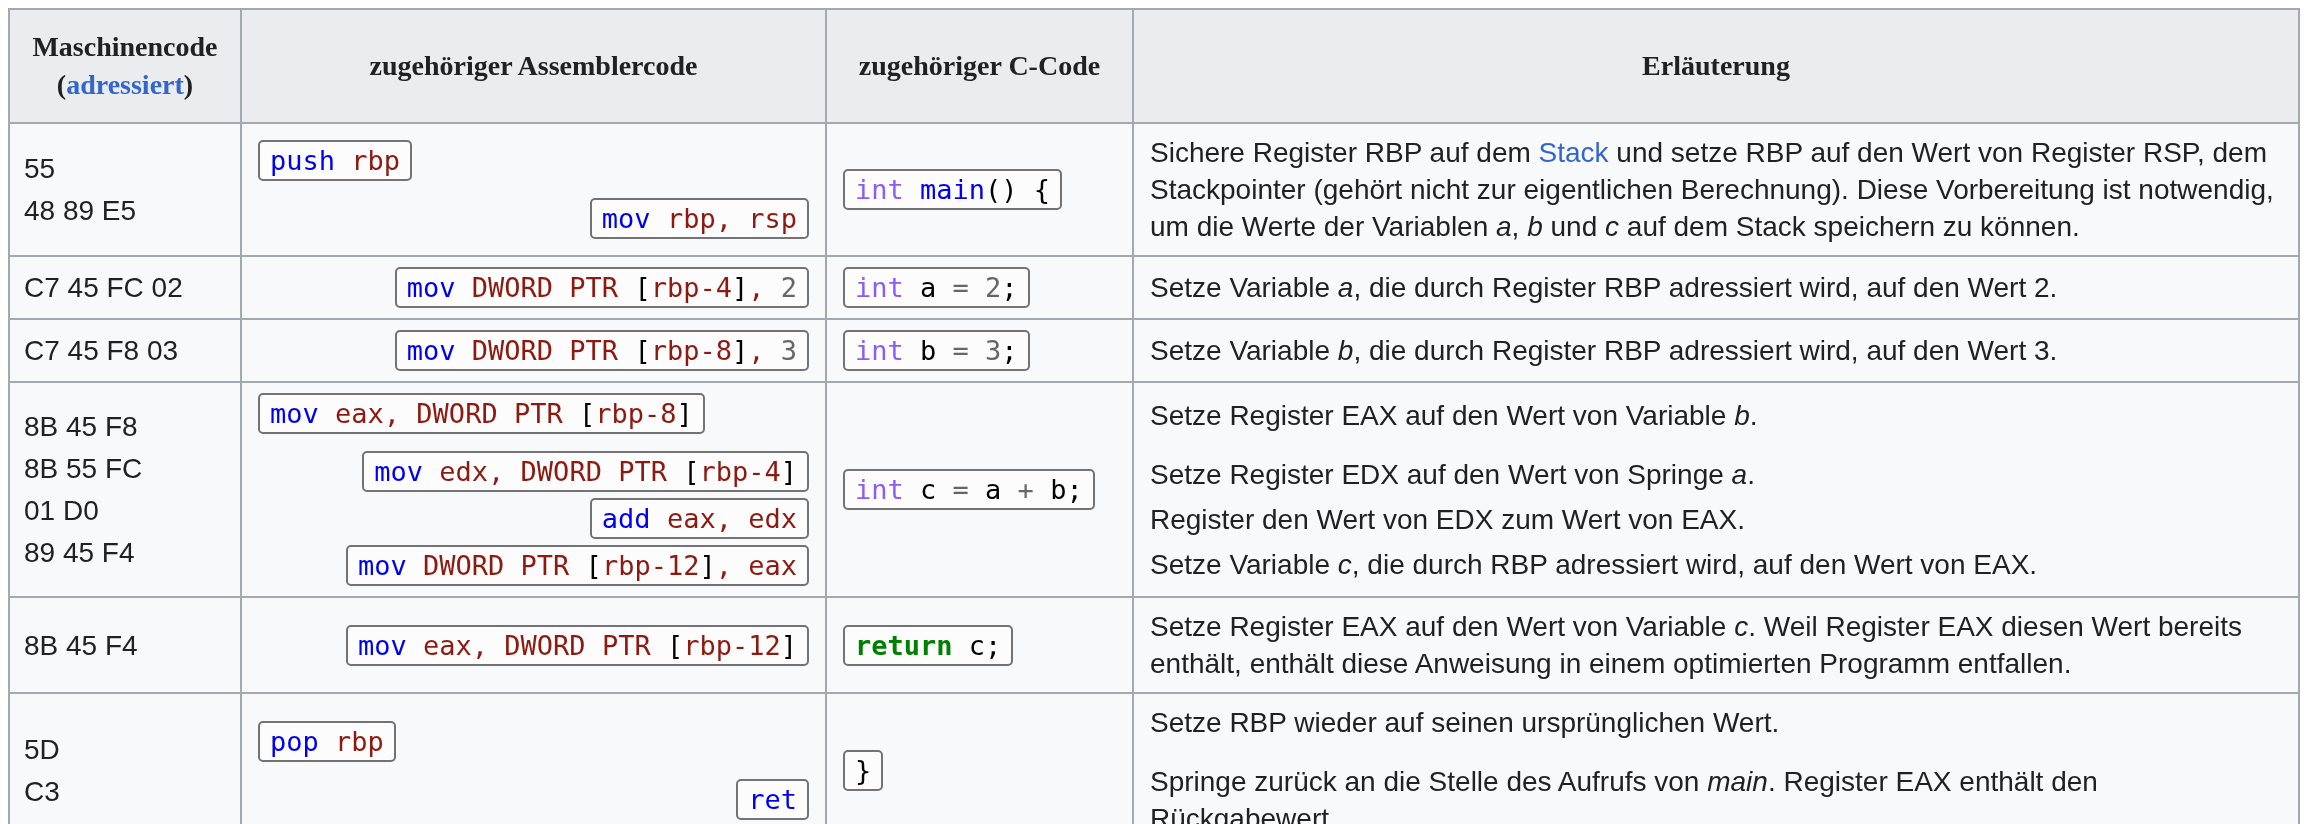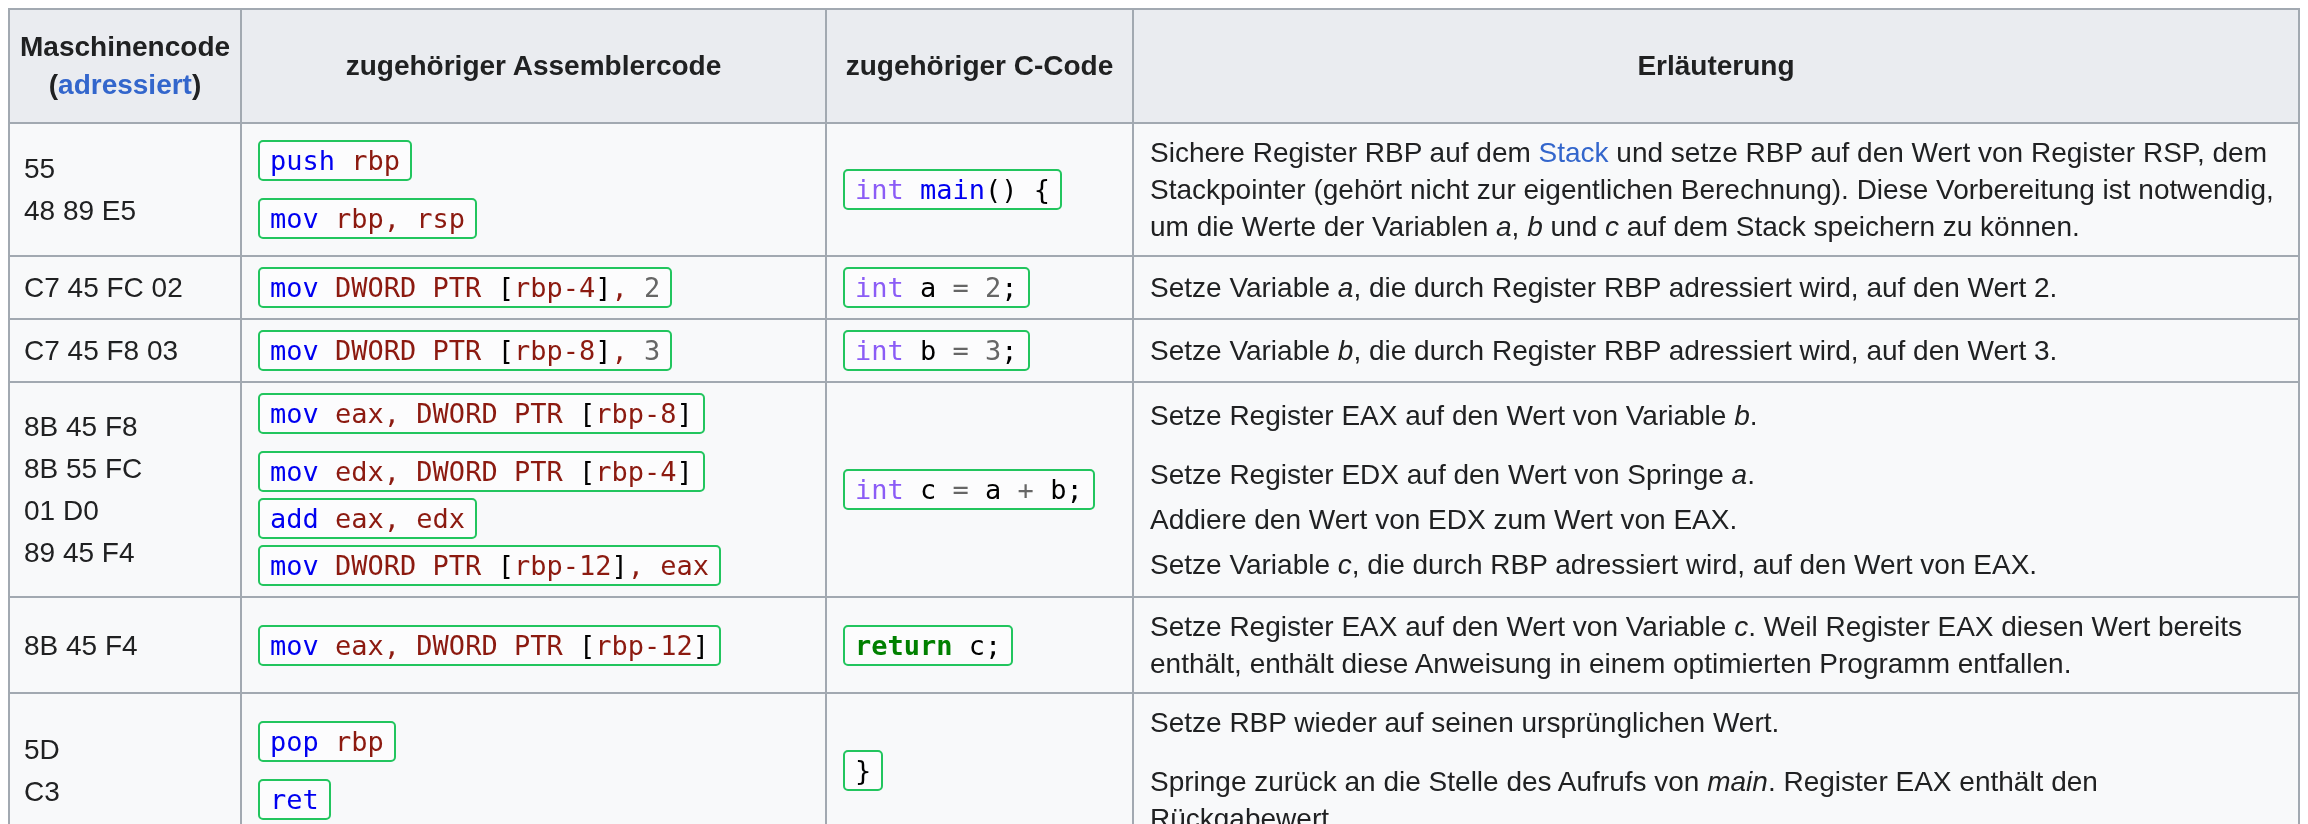--- a/index.html
+++ b/index.html
@@ -15,49 +15,49 @@
     table-layout:fixed;
     width:2290px;
     margin:8px;
     background:#f8f9fa;
   }
   table.wikitable th, table.wikitable td{
     border:2px solid #a2a9b1;
     vertical-align:middle;
   }
   col.c1{width:232px;} col.c2{width:585px;} col.c3{width:307px;} col.c4{width:1166px;}
-  thead tr{height:114px;}
+  thead tr{height:114px;font-family:Liberation Serif, serif;}
   tbody tr:nth-child(1){height:106px;}
   tbody tr:nth-child(2){height:58px;}
   tbody tr:nth-child(3){height:56px;}
   tbody tr:nth-child(4){height:209px;}
   tbody tr:nth-child(5){height:96px;}
   tbody tr:nth-child(6){height:142px;}
   th{
     background:#eaecf0;
     font-size:28px;font-weight:bold;
     text-align:center;
     line-height:38px;
     padding:8px 10px;
   }
   td{padding:10px 16px;font-size:28px;}
   td.mc{padding-left:14px;}
   .mc-line{line-height:33px;margin-bottom:9px;white-space:nowrap;}
   .mc-line:last-child{margin-bottom:0;}
   .asm-block{margin-bottom:17px;}
-  .asm-block:last-child{margin-bottom:0;}
+  .asm-block:last-child{margin-bottom:0;text-align:right;}
   .asm-line{margin-bottom:6px;}
   .asm-line:last-child{margin-bottom:0;}
   code.pill{
     display:inline-block;
     font-family:"DejaVu Sans Mono","Liberation Mono",monospace;
     font-size:27px;line-height:33px;
     padding:2px 10px;
     background:#fcfcfd;
-    border:2px solid #22c55e;
+    border:2px solid #737373;
     border-radius:5px;
     white-space:pre;
   }
   
   .tk-mn{color:#0000f0;}          
   .tk-reg{color:#8c1a10;}         
   .tk-br{color:#000000;}          
   .tk-num{color:#666666;}         
   .tk-pl{color:#000000;}          
   .tk-kt{color:#8b5cf6;}          
@@ -152,21 +152,21 @@
           <div class="asm-block">
             <div class="asm-line"><code class="pill"><span class="tk-mn">mov</span><span class="tk-pl"> </span><span class="tk-reg">edx</span><span class="tk-reg">,</span><span class="tk-pl"> </span><span class="tk-reg">DWORD PTR</span><span class="tk-pl"> </span><span class="tk-br">[</span><span class="tk-reg">rbp-4</span><span class="tk-br">]</span></code></div>
             <div class="asm-line"><code class="pill"><span class="tk-mn">add</span><span class="tk-pl"> </span><span class="tk-reg">eax</span><span class="tk-reg">,</span><span class="tk-pl"> </span><span class="tk-reg">edx</span></code></div>
             <div class="asm-line"><code class="pill"><span class="tk-mn">mov</span><span class="tk-pl"> </span><span class="tk-reg">DWORD PTR</span><span class="tk-pl"> </span><span class="tk-br">[</span><span class="tk-reg">rbp-12</span><span class="tk-br">]</span><span class="tk-reg">,</span><span class="tk-pl"> </span><span class="tk-reg">eax</span></code></div>
           </div>
         </td>
         <td><code class="pill"><span class="tk-kt">int</span><span class="tk-pl"> c </span><span class="tk-op">=</span><span class="tk-pl"> a </span><span class="tk-op">+</span><span class="tk-pl"> b</span><span class="tk-pl">;</span></code></td>
         <td class="expl">
           <p class="gap"><span>Setze Register EAX auf den Wert von Variable </span><i>b</i><span>.</span></p>
           <p><span>Setze Register EDX auf den Wert von Springe </span><i>a</i><span>.</span></p>
-          <p><span>Addiere den Wert von EDX zum Wert von EAX.</span></p>
+          <p><span>Register den Wert von EDX zum Wert von EAX.</span></p>
           <p><span>Setze Variable </span><i>c</i><span>, die durch RBP adressiert wird, auf den Wert von EAX.</span></p>
         </td>
       </tr>
       <tr>
         <td class="mc">
           <div class="mc-line">8B 45 F4</div>
         </td>
         <td>
           <div class="asm-block">
             <div class="asm-line"><code class="pill"><span class="tk-mn">mov</span><span class="tk-pl"> </span><span class="tk-reg">eax</span><span class="tk-reg">,</span><span class="tk-pl"> </span><span class="tk-reg">DWORD PTR</span><span class="tk-pl"> </span><span class="tk-br">[</span><span class="tk-reg">rbp-12</span><span class="tk-br">]</span></code></div>

